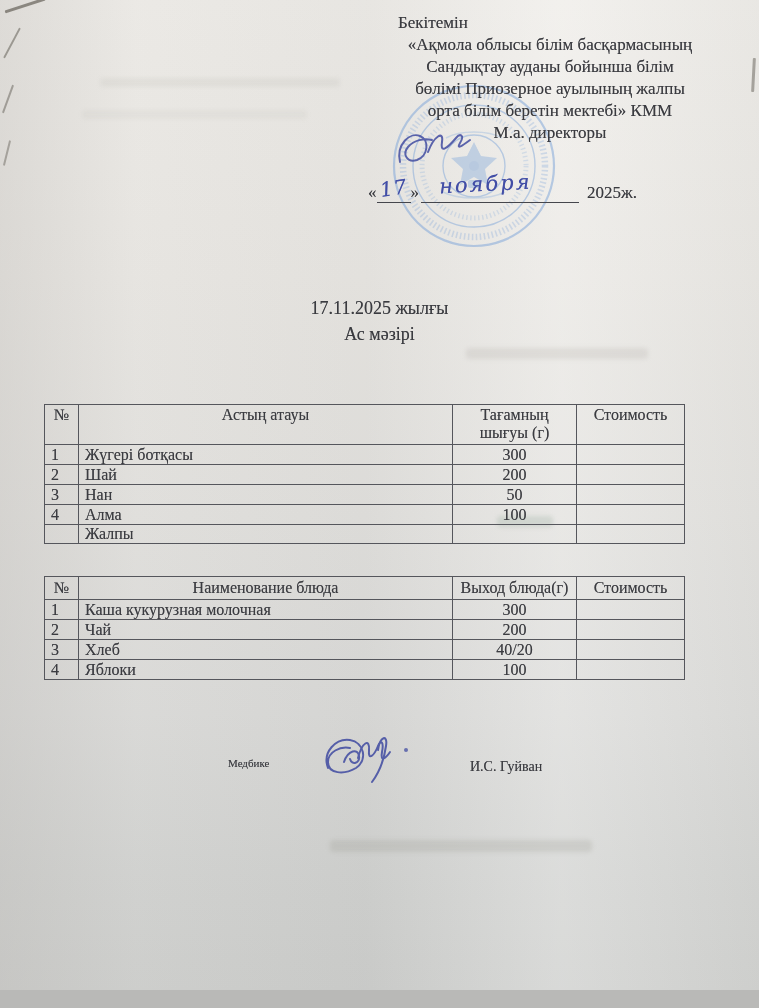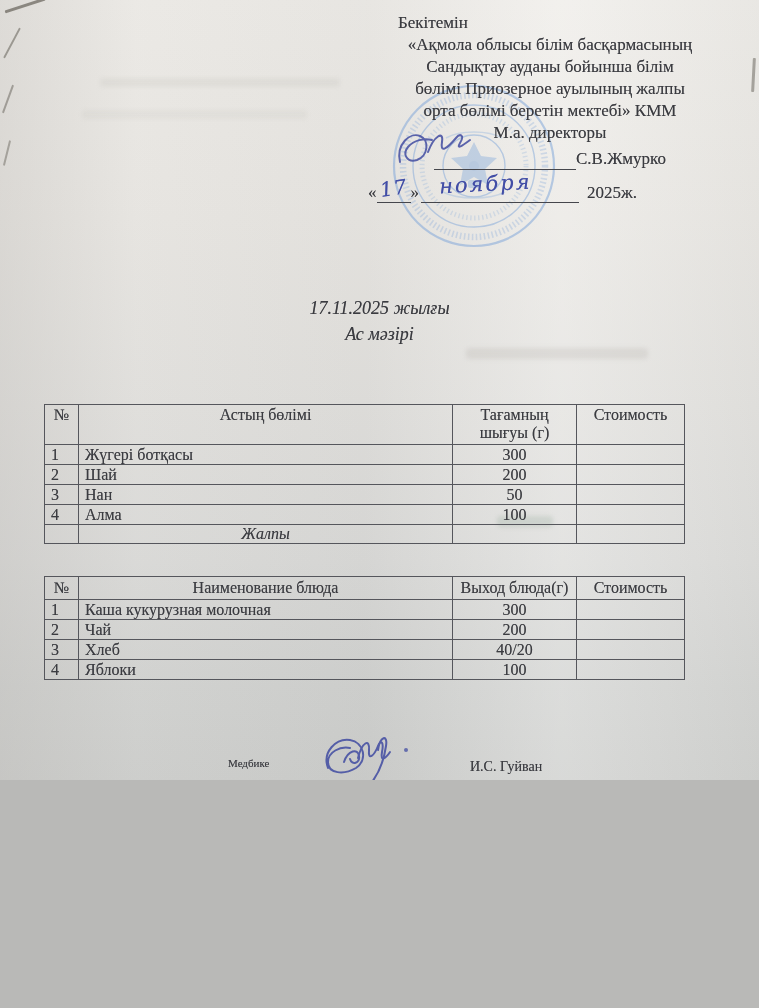--- a/index.html
+++ b/index.html
@@ -1,17 +1,17 @@
 <!DOCTYPE html>
 <html><head>
 <meta charset="utf-8">
 <style>
   html,body{margin:0;padding:0;background:#b9b9b7;}
   .photo{
-    position:relative;width:759px;height:780px;overflow:hidden;
+    position:relative;width:759px;height:990px;overflow:hidden;
     font-family:"Liberation Serif", serif;color:#3a3b40;
     background:
       linear-gradient(90deg, rgba(176,173,169,0.28) 0%, rgba(176,173,169,0.06) 18%,
         rgba(0,0,0,0.03) 48%, rgba(255,255,255,0.20) 74%, rgba(196,196,193,0.14) 100%),
       linear-gradient(180deg, #efede9 0%, #eae8e4 28%, #e3e2df 52%,
         #dcdcda 72%, #d3d4d2 88%, #cfd0ce 100%);
   }
   .soft{ text-shadow:0 0 0.45px rgba(58,59,64,0.55); }
 
   
@@ -29,40 +29,40 @@
     font-family:"DejaVu Serif", serif;white-space:nowrap;
     text-shadow:0 0 0.4px rgba(65,77,166,0.6);}
   .hand.day17{left:3px;top:-6px;font-size:20px;transform:rotate(-9deg);letter-spacing:1px;}
   .hand.month-w{left:18px;top:-10px;font-size:21px;transform:rotate(-3deg);letter-spacing:2px;}
 
   
   .stamp{position:absolute;left:388px;top:80px;z-index:2;opacity:0.62;filter:blur(0.5px);}
 
   
   .doc-title{position:absolute;left:0;top:295px;width:759px;text-align:center;
-    font-size:18px;line-height:26px;z-index:5;font-style:italic;}
+    font-size:18px;line-height:26px;z-index:5;}
 
   
   table.menu{position:absolute;left:44px;border-collapse:collapse;z-index:5;
     width:640px;table-layout:fixed;font-size:16px;color:#3b3c41;}
   table.menu td,table.menu th{border:1.2px solid #55565c;padding:0 6px;
     font-weight:normal;overflow:hidden;white-space:nowrap;}
   table.menu{border:1.6px solid #4d4e54;}
   .t1{top:404px;}
   .t2{top:576px;}
   .col-num{width:34px;}
   .col-name{width:374px;}
   .col-weight{width:124px;}
   .col-cost{width:108px;}
   .t1 thead th{height:38px;vertical-align:top;padding-top:1px;text-align:center;}
   .t2 thead th{height:22px;text-align:center;}
   td.num{text-align:left;padding-left:9px;height:19px;}
   td.name{text-align:left;padding-left:8px;margin-top:15px;}
   td.wt{text-align:center;}
-  td.total-lbl{text-align:center;padding-right:8px;font-style:italic;}
+  td.total-lbl{text-align:left;padding-right:8px;}
   .wt-head div{line-height:18px;}
 
   
   .footer-role{position:absolute;left:228px;top:757px;font-size:11px;z-index:5;}
   .footer-name{position:absolute;left:470px;top:759px;font-size:14px;z-index:5;}
   .nurse-sig{position:absolute;left:318px;top:730px;z-index:6;}
   .dir-sig{position:absolute;left:392px;top:128px;z-index:7;}
   .sig-dot{position:absolute;left:404px;top:748px;width:4px;height:4px;border-radius:50%;
     background:#4b55a5;opacity:.8;z-index:6;}
 
@@ -104,26 +104,22 @@
       <path d="M55,112 C70,120 102,120 117,112"></path>
       <path d="M58,58 C72,50 100,50 114,58"></path>
     </g>
   </svg>
 
   <div class="approval soft">
     <div class="first">Бекітемін</div>
     <div>«Ақмола облысы білім басқармасының</div>
     <div>Сандықтау ауданы бойынша білім</div>
     <div>бөлімі Приозерное ауылының жалпы</div>
-    <div>орта бөлімі беретін мектебі»  КММ</div>
+    <div>орта білім беретін мектебі»  КММ</div>
     <div>М.а. директоры</div>
-    <div class="sig-row">
-      <span class="sig-line"></span>
-        <span>С.В.Жмурко</span>
-    </div>
   </div>
 
   <svg class="dir-sig" width="92" height="44" viewBox="0 0 92 44">
     <g fill="none" stroke="#4b55a5" stroke-width="2" stroke-linecap="round" opacity="0.9">
       <path d="M8,34 C4,16 18,4 28,8 C38,12 36,28 25,32 C15,35 10,26 16,19 C22,12 32,10 40,12"></path>
       <path d="M36,24 C42,8 52,2 50,14 C48,25 54,22 64,10 C68,5 73,7 68,15 C64,22 70,18 78,12"></path>
     </g>
   </svg>
 
   <div class="date-row soft">
@@ -146,21 +142,21 @@
   <table class="menu t1 soft">
     <colgroup>
         <col class="col-num">
         <col class="col-name">
         <col class="col-weight">
         <col class="col-cost">
       </colgroup>
     <thead>
       <tr>
         <th>№</th>
-        <th>Астың бөлімі</th>
+        <th>Астың атауы</th>
         <th class="wt-head">
           <div>Тағамның</div>
           <div>шығуы (г)</div>
         </th>
         <th>Стоимость</th>
       </tr>
     </thead>
     <tbody>
       <tr>
         <td class="num">1</td>

